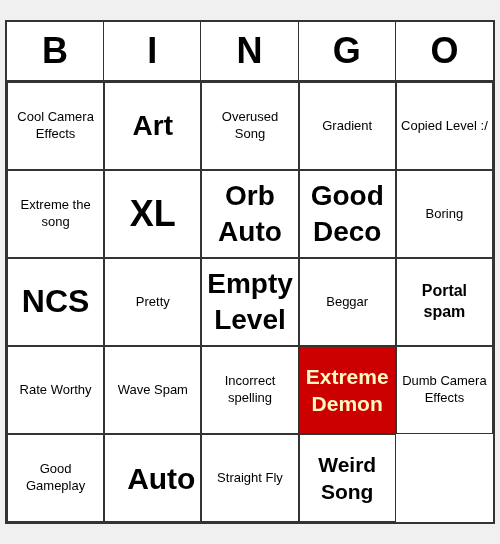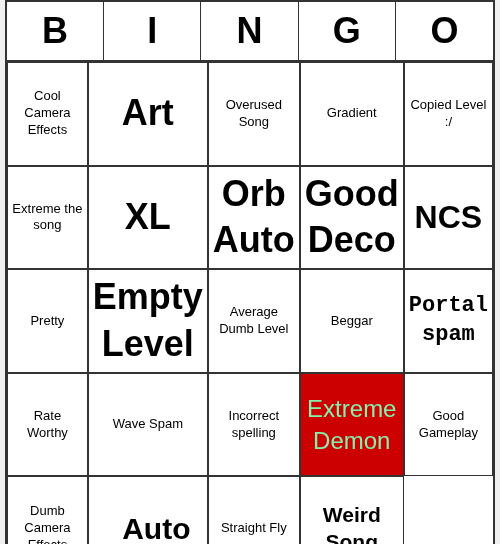--- a/index.html
+++ b/index.html
@@ -46,51 +46,50 @@
       display: flex;
       align-items: center;
       justify-content: center;
       text-align: center;
       padding: 4px;
       font-size: 13px;
       line-height: 1.3;
       background: white;
     }
     .bingo-cell.large-text {
-      font-size: 36px;
+      font-size: 28px;
       font-weight: bold;
     }
     .bingo-cell.xl-text {
       font-size: 36px;
       font-weight: bold;
     }
     .bingo-cell.ncs-text {
       font-size: 32px;
       font-weight: bold;
       text-align: right;
     }
     .bingo-cell.highlighted {
       background: #cc0000;
-      color: #86efac;
-      font-size: 24px;
-      font-weight: normal;
+      color: #fef9c3;
+      font-size: 21px;
+      font-weight: bold;
     }
     .bingo-cell.auto-text {
       font-size: 30px;
       font-weight: bold;
       padding-left: 21px;
     }
     .bingo-cell.weird-song-text {
       font-size: 21px;
       font-weight: bold;
     }
     .bingo-cell.portal-text {
-      font-size: 22px;
+      font-size: 16px;
       font-weight: bold;
-      font-family: Liberation Mono, monospace;
     }
   </style>
 </head>
 <body>
 
 <div class="bingo-container">
   <div class="bingo-header">
     <div class="bingo-header-cell">B</div>
     <div class="bingo-header-cell">I</div>
     <div class="bingo-header-cell">N</div>
@@ -102,32 +101,32 @@
     <div class="bingo-cell">Cool Camera Effects</div>
     <div class="bingo-cell large-text">Art</div>
     <div class="bingo-cell">Overused Song</div>
     <div class="bingo-cell">Gradient</div>
     <div class="bingo-cell">Copied Level :/</div>
 
     <div class="bingo-cell">Extreme the song</div>
     <div class="bingo-cell xl-text">XL</div>
     <div class="bingo-cell large-text">Orb Auto</div>
     <div class="bingo-cell large-text">Good Deco</div>
+    <div class="bingo-cell">Boring</div>
 
     <div class="bingo-cell ncs-text">NCS</div>
     <div class="bingo-cell">Pretty</div>
     <div class="bingo-cell large-text">Empty Level</div>
-    <div class="bingo-cell">Average Dumb Level</div>
     <div class="bingo-cell">Beggar</div>
 
     <div class="bingo-cell portal-text">Portal spam</div>
     <div class="bingo-cell">Rate Worthy</div>
     <div class="bingo-cell">Wave Spam</div>
     <div class="bingo-cell">Incorrect spelling</div>
     <div class="bingo-cell highlighted">Extreme Demon</div>
 
+    <div class="bingo-cell">Dumb Camera Effects</div>
     <div class="bingo-cell">Good Gameplay</div>
-    <div class="bingo-cell">Dumb Camera Effects</div>
     <div class="bingo-cell auto-text">Auto</div>
     <div class="bingo-cell">Straight Fly</div>
     <div class="bingo-cell weird-song-text">Weird Song</div>
   </div>
 </div>
 
 </body></html>

